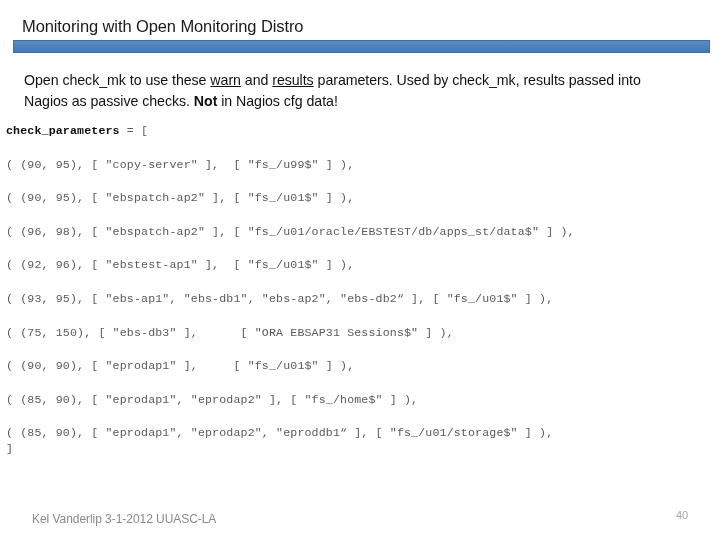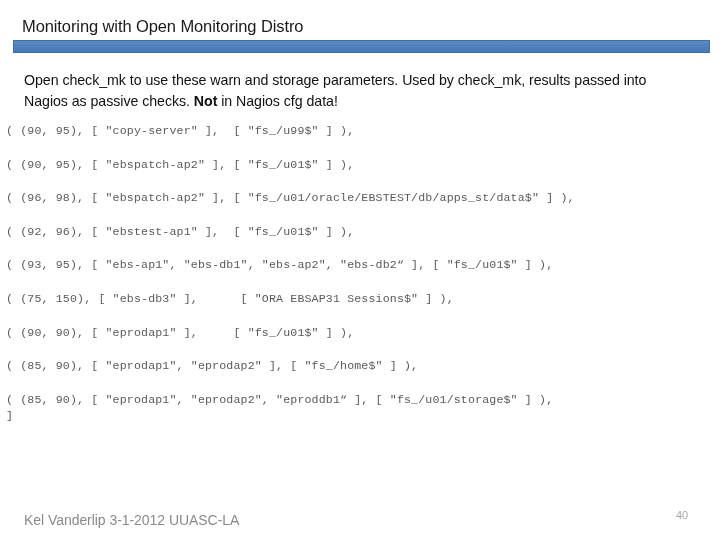--- a/index.html
+++ b/index.html
@@ -44,21 +44,21 @@
   .intro {
     position: absolute;
     left: 24px;
     top: 70px;
     width: 660px;
     font-size: 14.2px;
     line-height: 21px;
     color: #111111;
     letter-spacing: -0.05px;
   }
-  .intro .u { }
+  .intro .u { text-decoration: underline; }
   .intro .b { font-weight: bold; text-align: right; }
 
   
   .code-block {
     position: absolute;
     left: 6px;
     top: 124px;
     width: 716px;
     font-family: "Liberation Mono", "DejaVu Sans Mono", monospace;
     font-size: 11.6px;
@@ -72,47 +72,48 @@
   }
   .code-line.tight { height: 16px; }
   .code-line .kw {
     color: #0d0d0d;
     font-weight: bold;
   }
 
   
   .footer-text {
     position: absolute;
-    left: 24px;
+    left: 32px;
     top: 512px;
-    font-size: 14px;
+    font-size: 12px;
     color: #8a8a8a;
     letter-spacing: -0.05px;
     white-space: nowrap;
   }
   .slide-number {
     position: absolute;
     left: 676px;
     top: 509px;
     font-size: 11px;
     color: #a6a6a6;
   }
 </style>
 </head>
 <body>
 
 <div class="slide-title">Monitoring with Open Monitoring Distro</div>
 
 <div class="title-rule"></div>
 
 <div class="intro">
-  <span>Open check_mk to use these </span><span class="u">warn</span><span> and </span><span class="u">storage</span><span> parameters. Used by check_mk, results passed into Nagios as passive checks.  </span><span class="b">Not</span><span> in Nagios cfg data!</span>
+  <span>Open check_mk to use these </span><span class="u">warn</span><span> and </span><span class="u">results</span><span> parameters. Used by check_mk, results passed into Nagios as passive checks.  </span><span class="b">Not</span><span> in Nagios cfg data!</span>
 </div>
 
 <div class="code-block">
+  <div class="code-line"><span class="kw">check_parameters</span><span> = [</span></div>
   <div class="code-line">( (90, 95), [ "copy-server" ],  [ "fs_/u99$" ] ),</div>
   <div class="code-line">( (90, 95), [ "ebspatch-ap2" ], [ "fs_/u01$" ] ),</div>
   <div class="code-line">( (96, 98), [ "ebspatch-ap2" ], [ "fs_/u01/oracle/EBSTEST/db/apps_st/data$" ] ),</div>
   <div class="code-line">( (92, 96), [ "ebstest-ap1" ],  [ "fs_/u01$" ] ),</div>
   <div class="code-line">( (93, 95), [ "ebs-ap1", "ebs-db1", "ebs-ap2", "ebs-db2“ ], [ "fs_/u01$" ] ),</div>
   <div class="code-line">( (75, 150), [ "ebs-db3" ],      [ "ORA EBSAP31 Sessions$" ] ),</div>
   <div class="code-line">( (90, 90), [ "eprodap1" ],     [ "fs_/u01$" ] ),</div>
   <div class="code-line">( (85, 90), [ "eprodap1", "eprodap2" ], [ "fs_/home$" ] ),</div>
   <div class="code-line tight">( (85, 90), [ "eprodap1", "eprodap2", "eproddb1“ ], [ "fs_/u01/storage$" ] ),</div>
   <div class="code-line tight">]</div>

